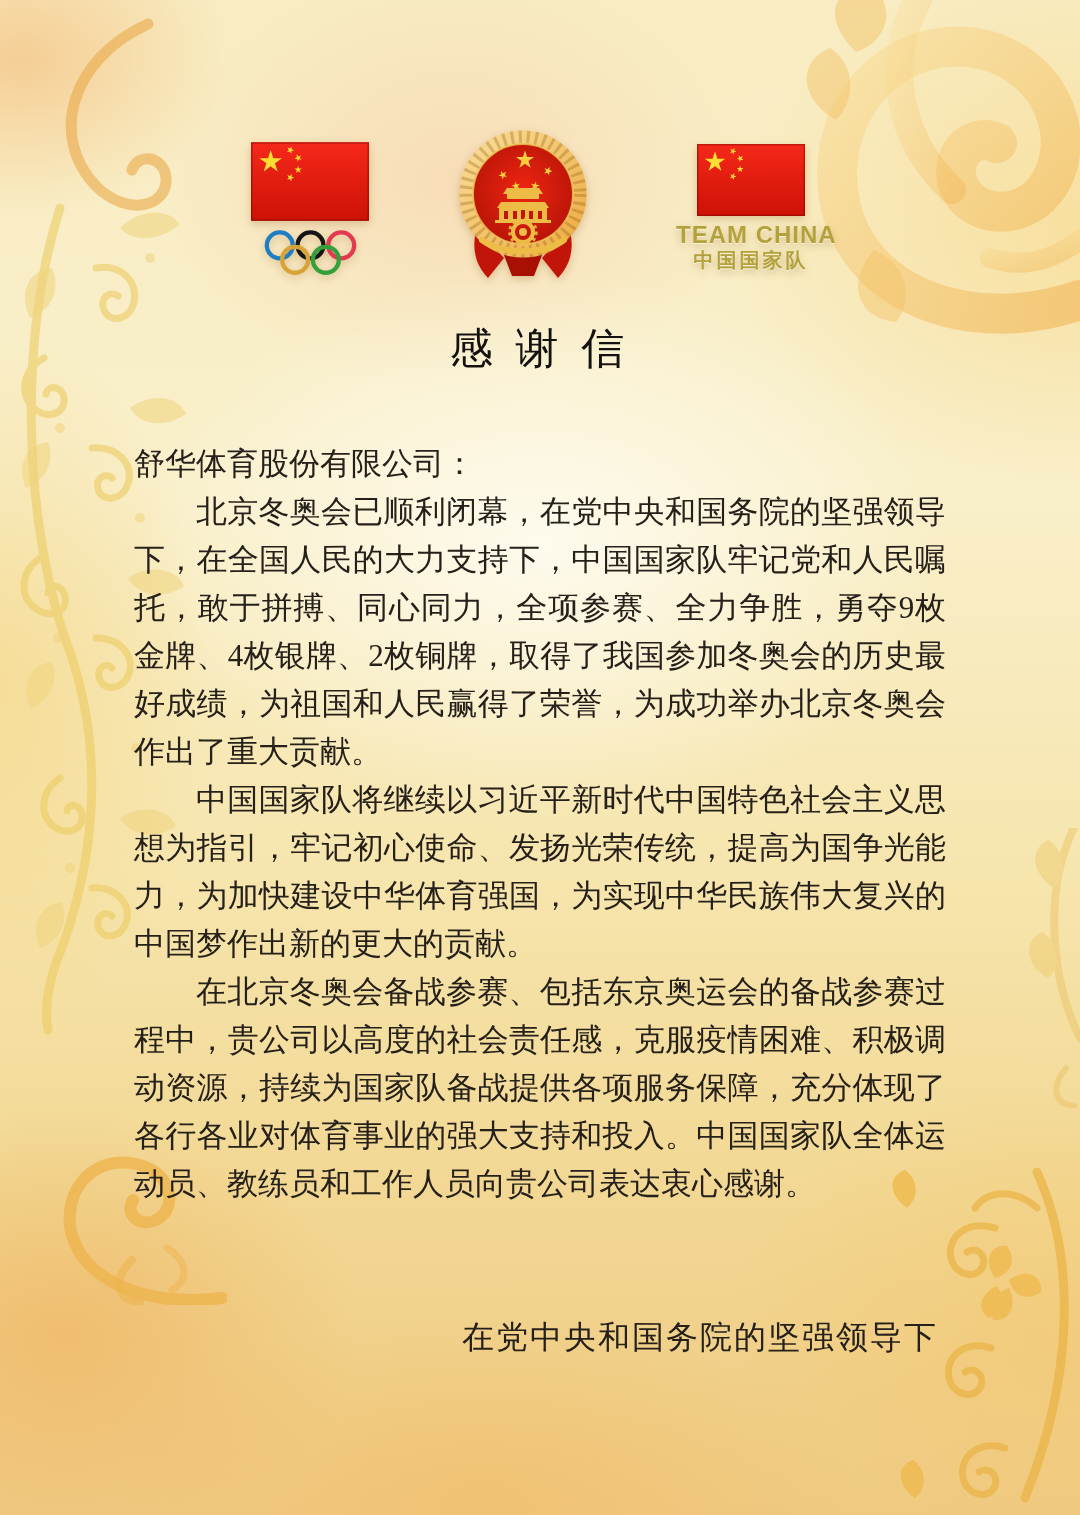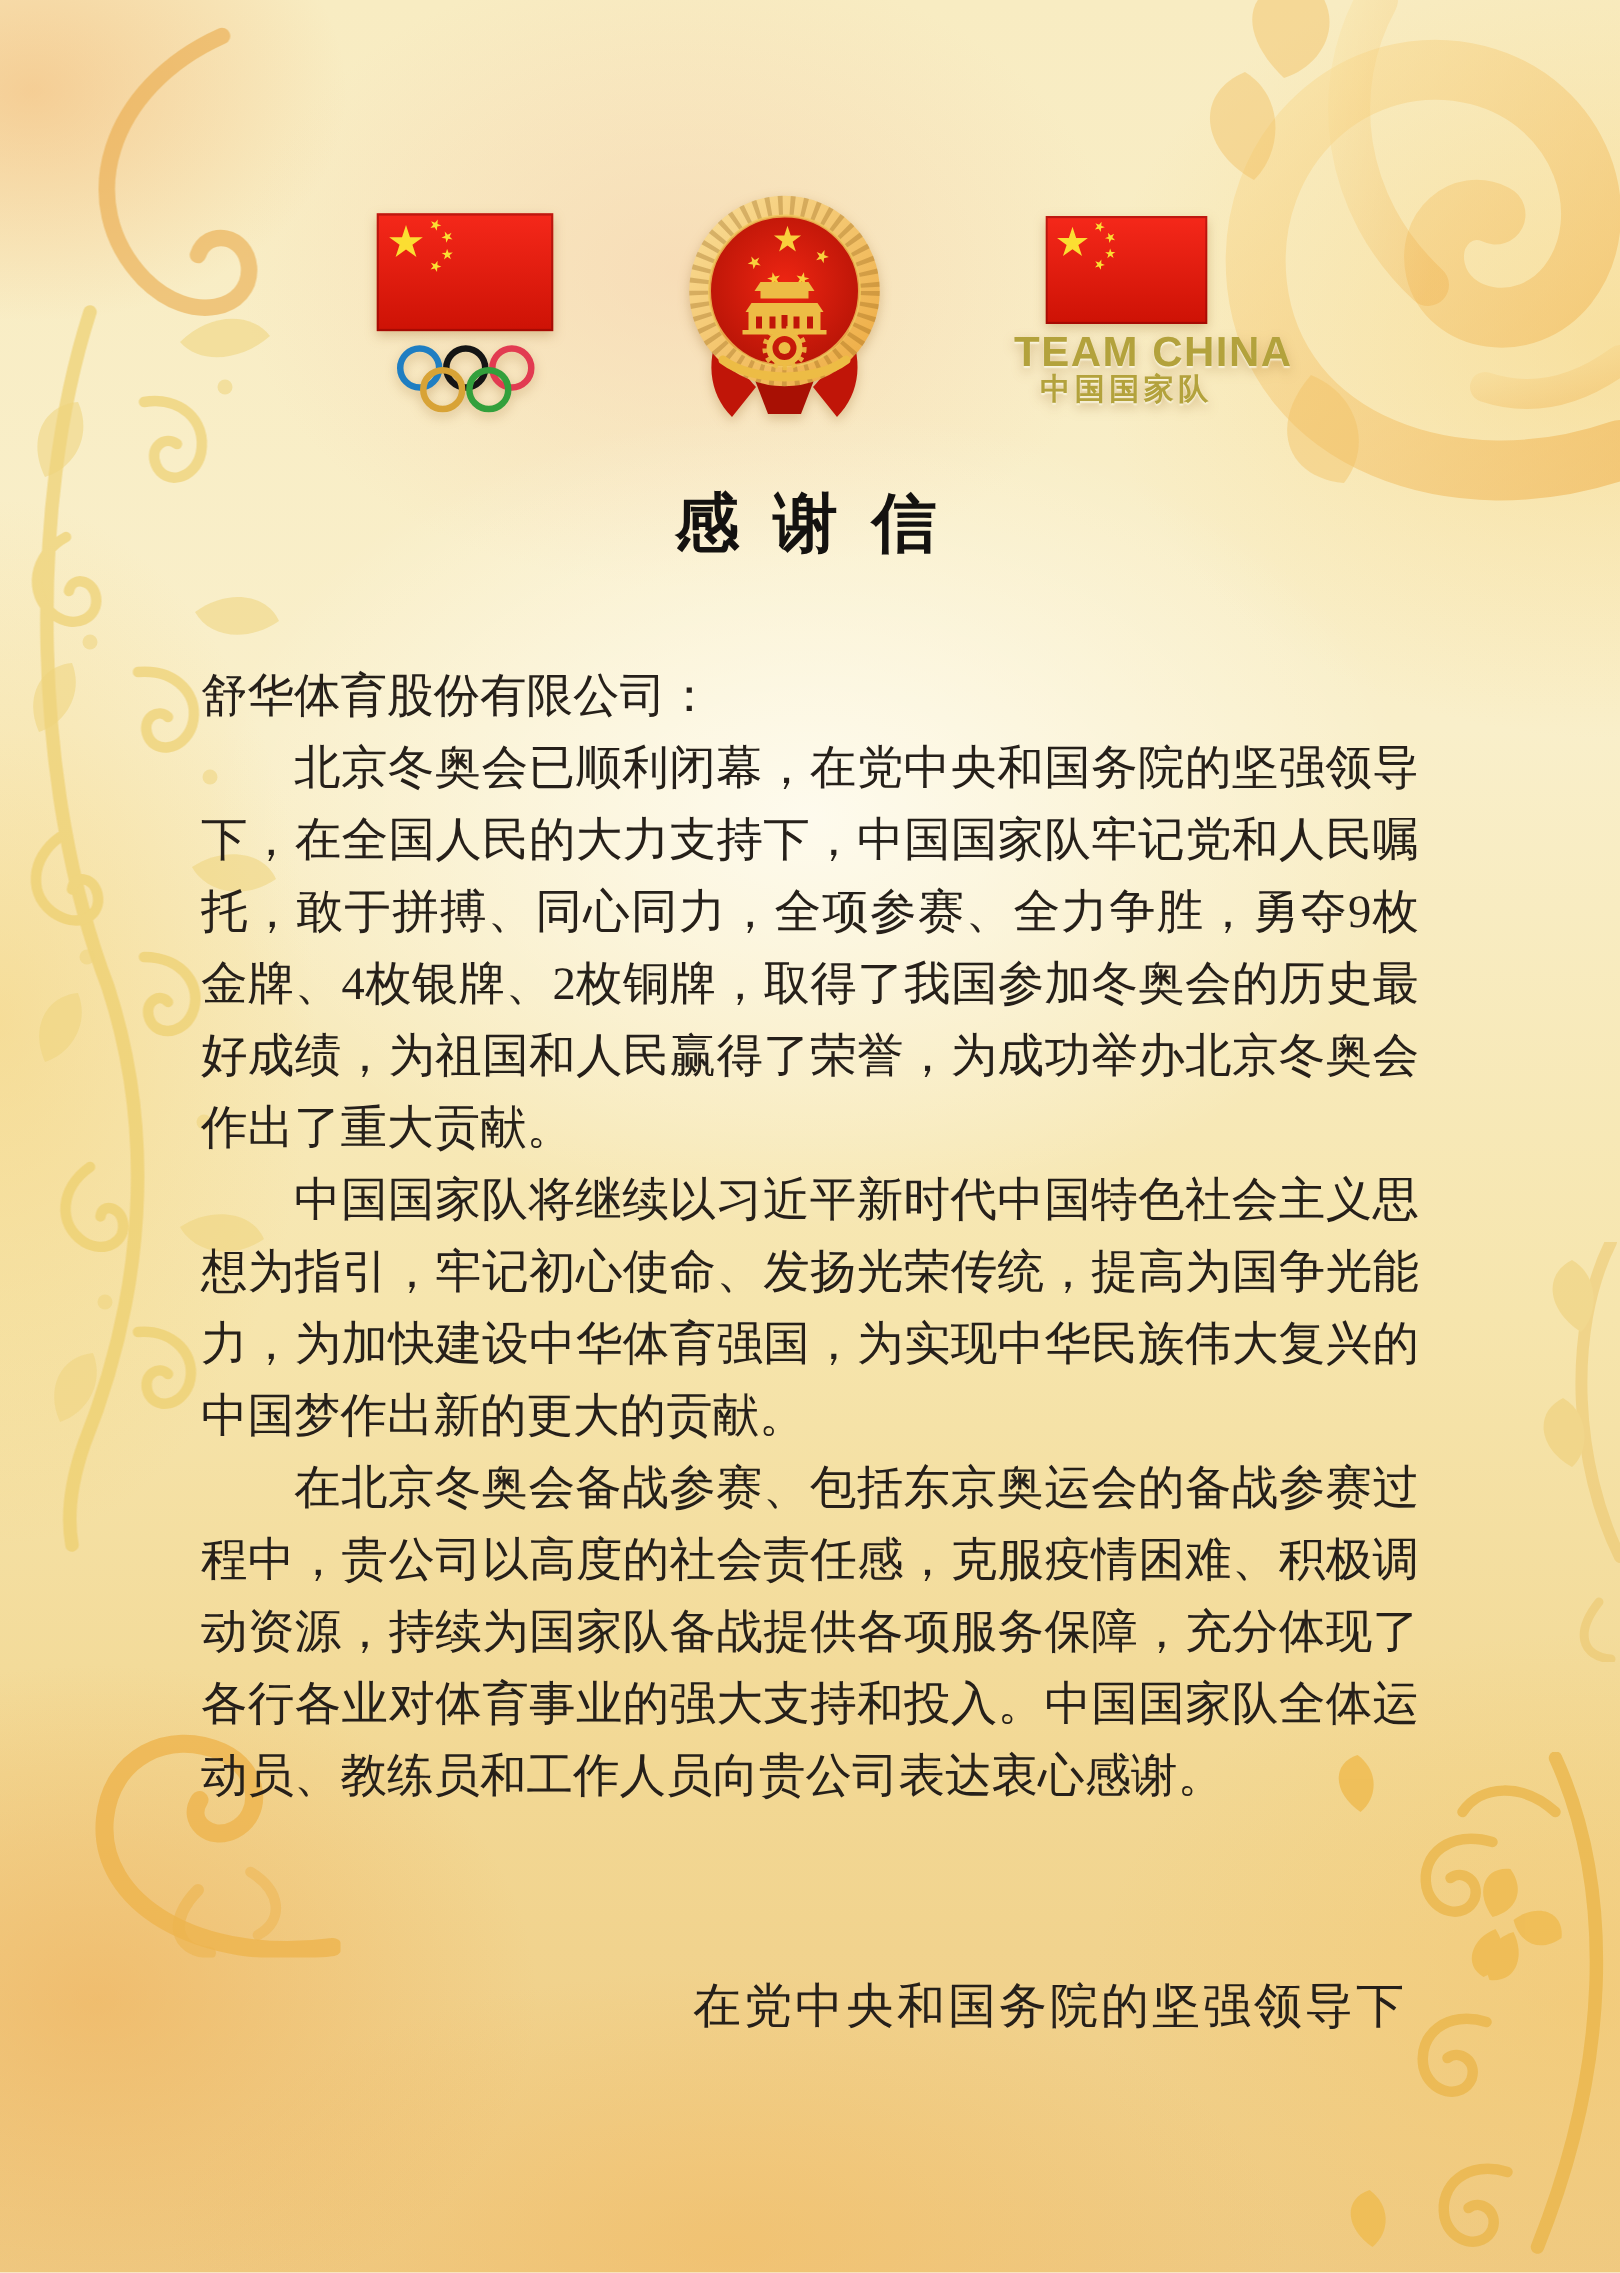--- a/index.html
+++ b/index.html
@@ -32,38 +32,38 @@
   .emblem-coc{left:250px;top:142px;width:120px;text-align:center;}
   .emblem-coc .flag{width:118px;height:79px;display:block;margin:0 auto;}
   .emblem-coc .rings{width:97px;height:48px;display:block;margin:9px auto 0;}
   .emblem-national{left:456px;top:124px;width:134px;height:162px;}
   .emblem-national svg{width:134px;height:162px;display:block;}
   .emblem-team{left:676px;top:144px;width:150px;text-align:center;}
   .emblem-team .flag{width:108px;height:72px;display:block;margin:0 auto;}
   .team-en{
     margin-top:6px;
     font-family:"Liberation Sans","DejaVu Sans",sans-serif;
-    font-weight:bold;font-size:28px;line-height:26px;
+    font-weight:bold;font-size:24px;line-height:26px;
     color:var(--team-china-gold,#b3a23c);
     letter-spacing:1px;
     text-shadow:0 1px 1px rgba(255,255,240,.7);
     white-space:nowrap;
   }
   .team-cn{
     font-family:"Liberation Sans","DejaVu Sans",sans-serif;
     font-weight:bold;font-size:20px;line-height:24px;
     color:var(--team-china-gold,#b3a23c);
     letter-spacing:3px;
     text-shadow:0 1px 1px rgba(255,255,240,.7);
     white-space:nowrap;
   }
   .title{
     position:absolute;left:0;top:320px;width:100%;
     margin:0;text-align:center;
-    font-size:43px;font-weight:bold;letter-spacing:6px;
+    font-size:43px;font-weight:normal;letter-spacing:6px;
     color:#141210;
   }
   .letter-body{
     position:absolute;left:134px;top:440px;width:812px;
     font-size:31px;line-height:48px;
     color:var(--text-ink,#26201a);
     text-align:justify;
   }
   .letter-body p{margin:0;}
   .letter-body .para{text-indent:62px;}

